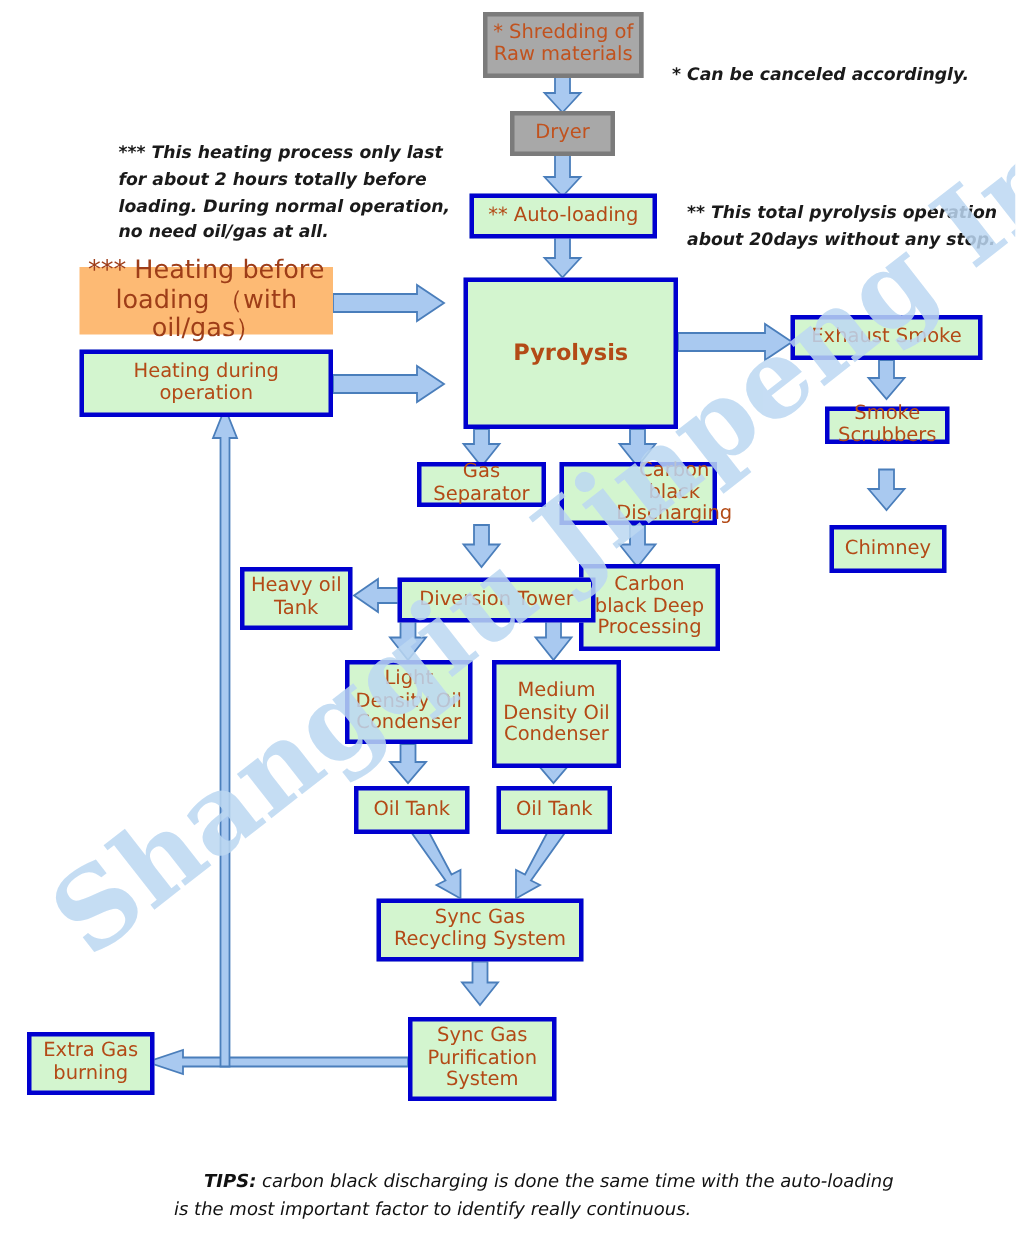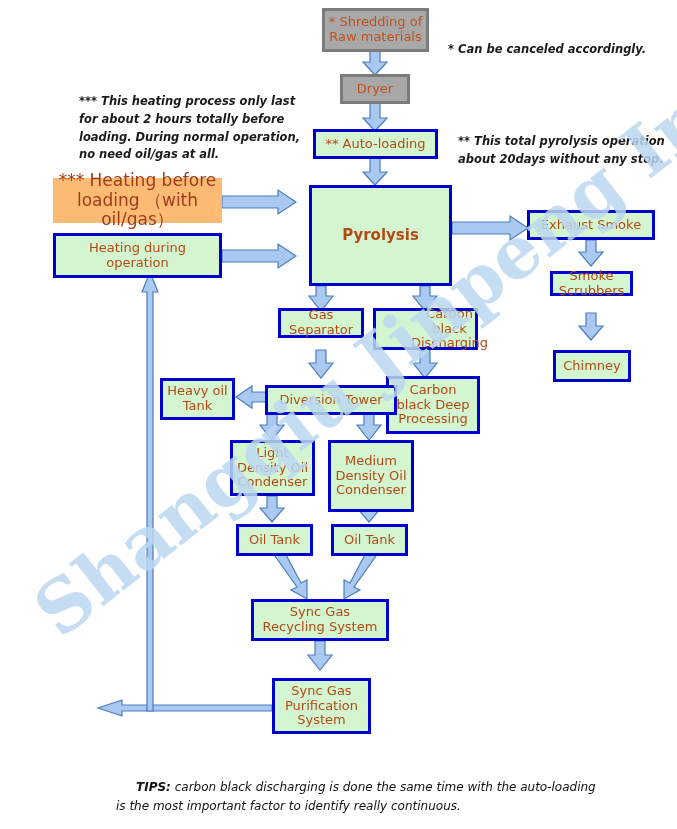--- a/index.html
+++ b/index.html
@@ -214,20 +214,24 @@
     <span style="white-space:pre-line">Sync Gas
 Recycling System</span>
   </div>
 
   <div class="node green" style="left:272px;top:678px;width:99px;height:56px;">
     <span style="white-space:pre-line">Sync Gas
 Purification
 System</span>
   </div>
 
+  <div class="node green" style="left:18px;top:688px;width:85px;height:42px;">
+    <span style="white-space:pre-line">Extra Gas
+burning</span>
+  </div>
 
   <div class="note" style="left:448px;top:21px;width:200px;margin-top:20px;">
     <span>* Can be canceled accordingly.</span>
   </div>
 
   <div class="note" style="left:79px;top:93px;width:250px;">
     <div>*** This heating process only last</div>
     <div>for about 2 hours totally before</div>
     <div>loading. During normal operation,</div>
     <div>no need oil/gas at all.</div>

